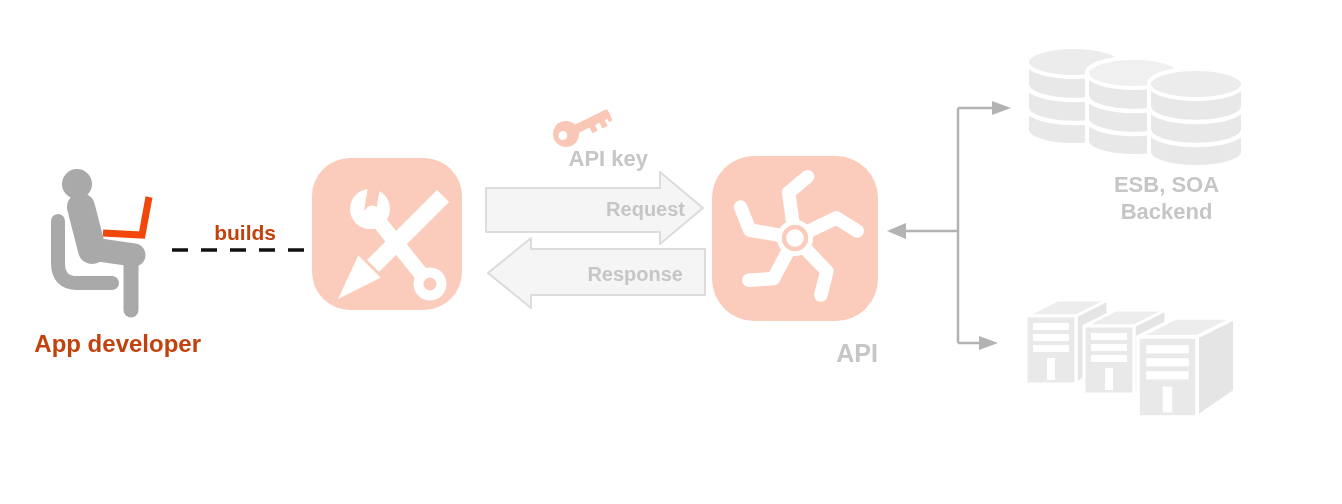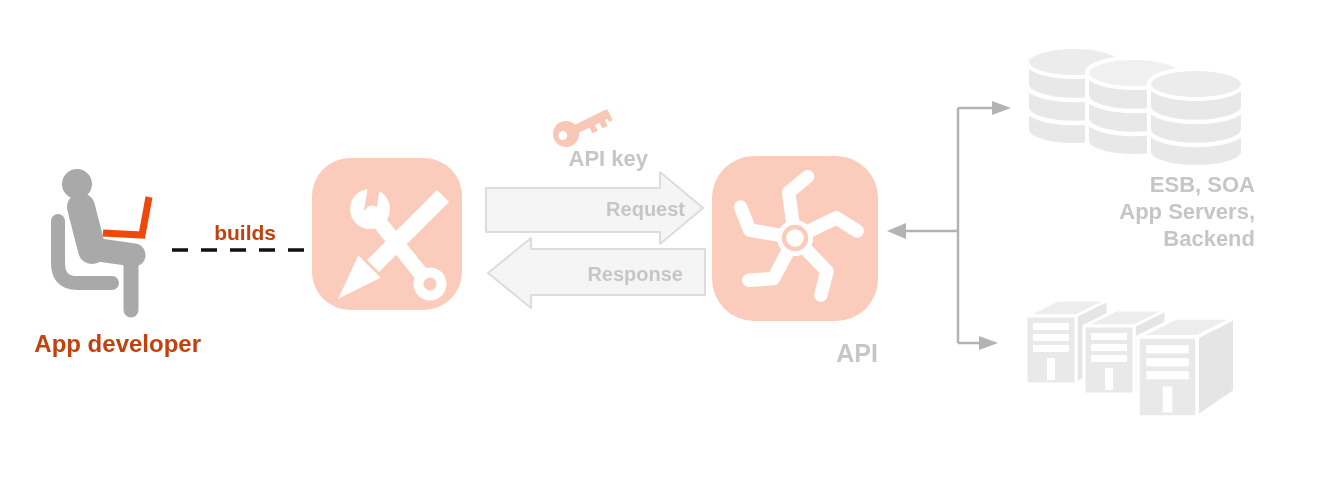--- a/index.html
+++ b/index.html
@@ -8,21 +8,21 @@
     font-family:"Liberation Sans","DejaVu Sans",sans-serif;
   }
   .abs{position:absolute;}
   .lbl{position:absolute;text-align:right;font-weight:bold;line-height:1.2;}
   .lbl-black{color:#c2410c;}
   .lbl-gray{color:#c6c6c6;}
   .icon-card{
     position:absolute;background:#fbccbb;border-radius:38px;
   }
   .icon-card svg{display:block;}
-  .backend-text{position:absolute;text-align:right;font-weight:bold;color:#c6c6c6;}
+  .backend-text{position:absolute;text-align:center;font-weight:bold;color:#c6c6c6;margin-left:24px;}
 </style>
 </head>
 <body>
 
 <div class="stage">
 
   <svg class="abs" style="left:46px;top:161px" width="114" height="158" viewBox="0 0 114 158">
     <path d="M12,60 L12,102 Q12,122 31,122 L66,122" fill="none" stroke="#a9a9a9" stroke-width="14" stroke-linecap="round"></path>
     <path d="M35,46 L46,89" fill="none" stroke="#a9a9a9" stroke-width="28" stroke-linecap="round"></path>
     <path d="M46,88 L88,94" fill="none" stroke="#a9a9a9" stroke-width="23" stroke-linecap="round"></path>
@@ -113,21 +113,20 @@
     </g>
     <g transform="translate(126,30)">
       <path d="M1,16 A47,15 0 0 1 95,16 L95,84 A47,15 0 0 1 1,84 Z" fill="#e8e8e8" stroke="#ffffff" stroke-width="4"></path>
       <path d="M1,39 A47,15 0 0 0 95,39" fill="none" stroke="#ffffff" stroke-width="4.5"></path>
       <path d="M1,62 A47,15 0 0 0 95,62" fill="none" stroke="#ffffff" stroke-width="4.5"></path>
       <ellipse cx="48" cy="16" rx="47" ry="15" fill="#ececec" stroke="#ffffff" stroke-width="4"></ellipse>
     </g>
   </svg>
   <div class="backend-text" style="left:1030px;top:171px;width:225px;font-size:22px;line-height:27px">
     <div>ESB, SOA</div>
-    <div>App Servers,</div>
     <div>Backend</div>
   </div>
 
   <svg class="abs" style="left:1018px;top:278px" width="256" height="140" viewBox="0 0 256 140">
     <g transform="translate(8,22)">
       <polygon points="0,16 50,16 82,0 32,0" fill="#ededed" stroke="#ffffff" stroke-width="3" stroke-linejoin="round"></polygon>
       <polygon points="50,16 82,0 82,62 50,84" fill="#e5e5e5" stroke="#ffffff" stroke-width="3" stroke-linejoin="round"></polygon>
       <polygon points="0,16 50,16 50,84 0,84" fill="#e9e9e9" stroke="#ffffff" stroke-width="3" stroke-linejoin="round"></polygon>
       <rect x="7" y="23" width="36" height="7" fill="#ffffff"></rect>
       <rect x="7" y="34" width="36" height="7" fill="#ffffff"></rect>

